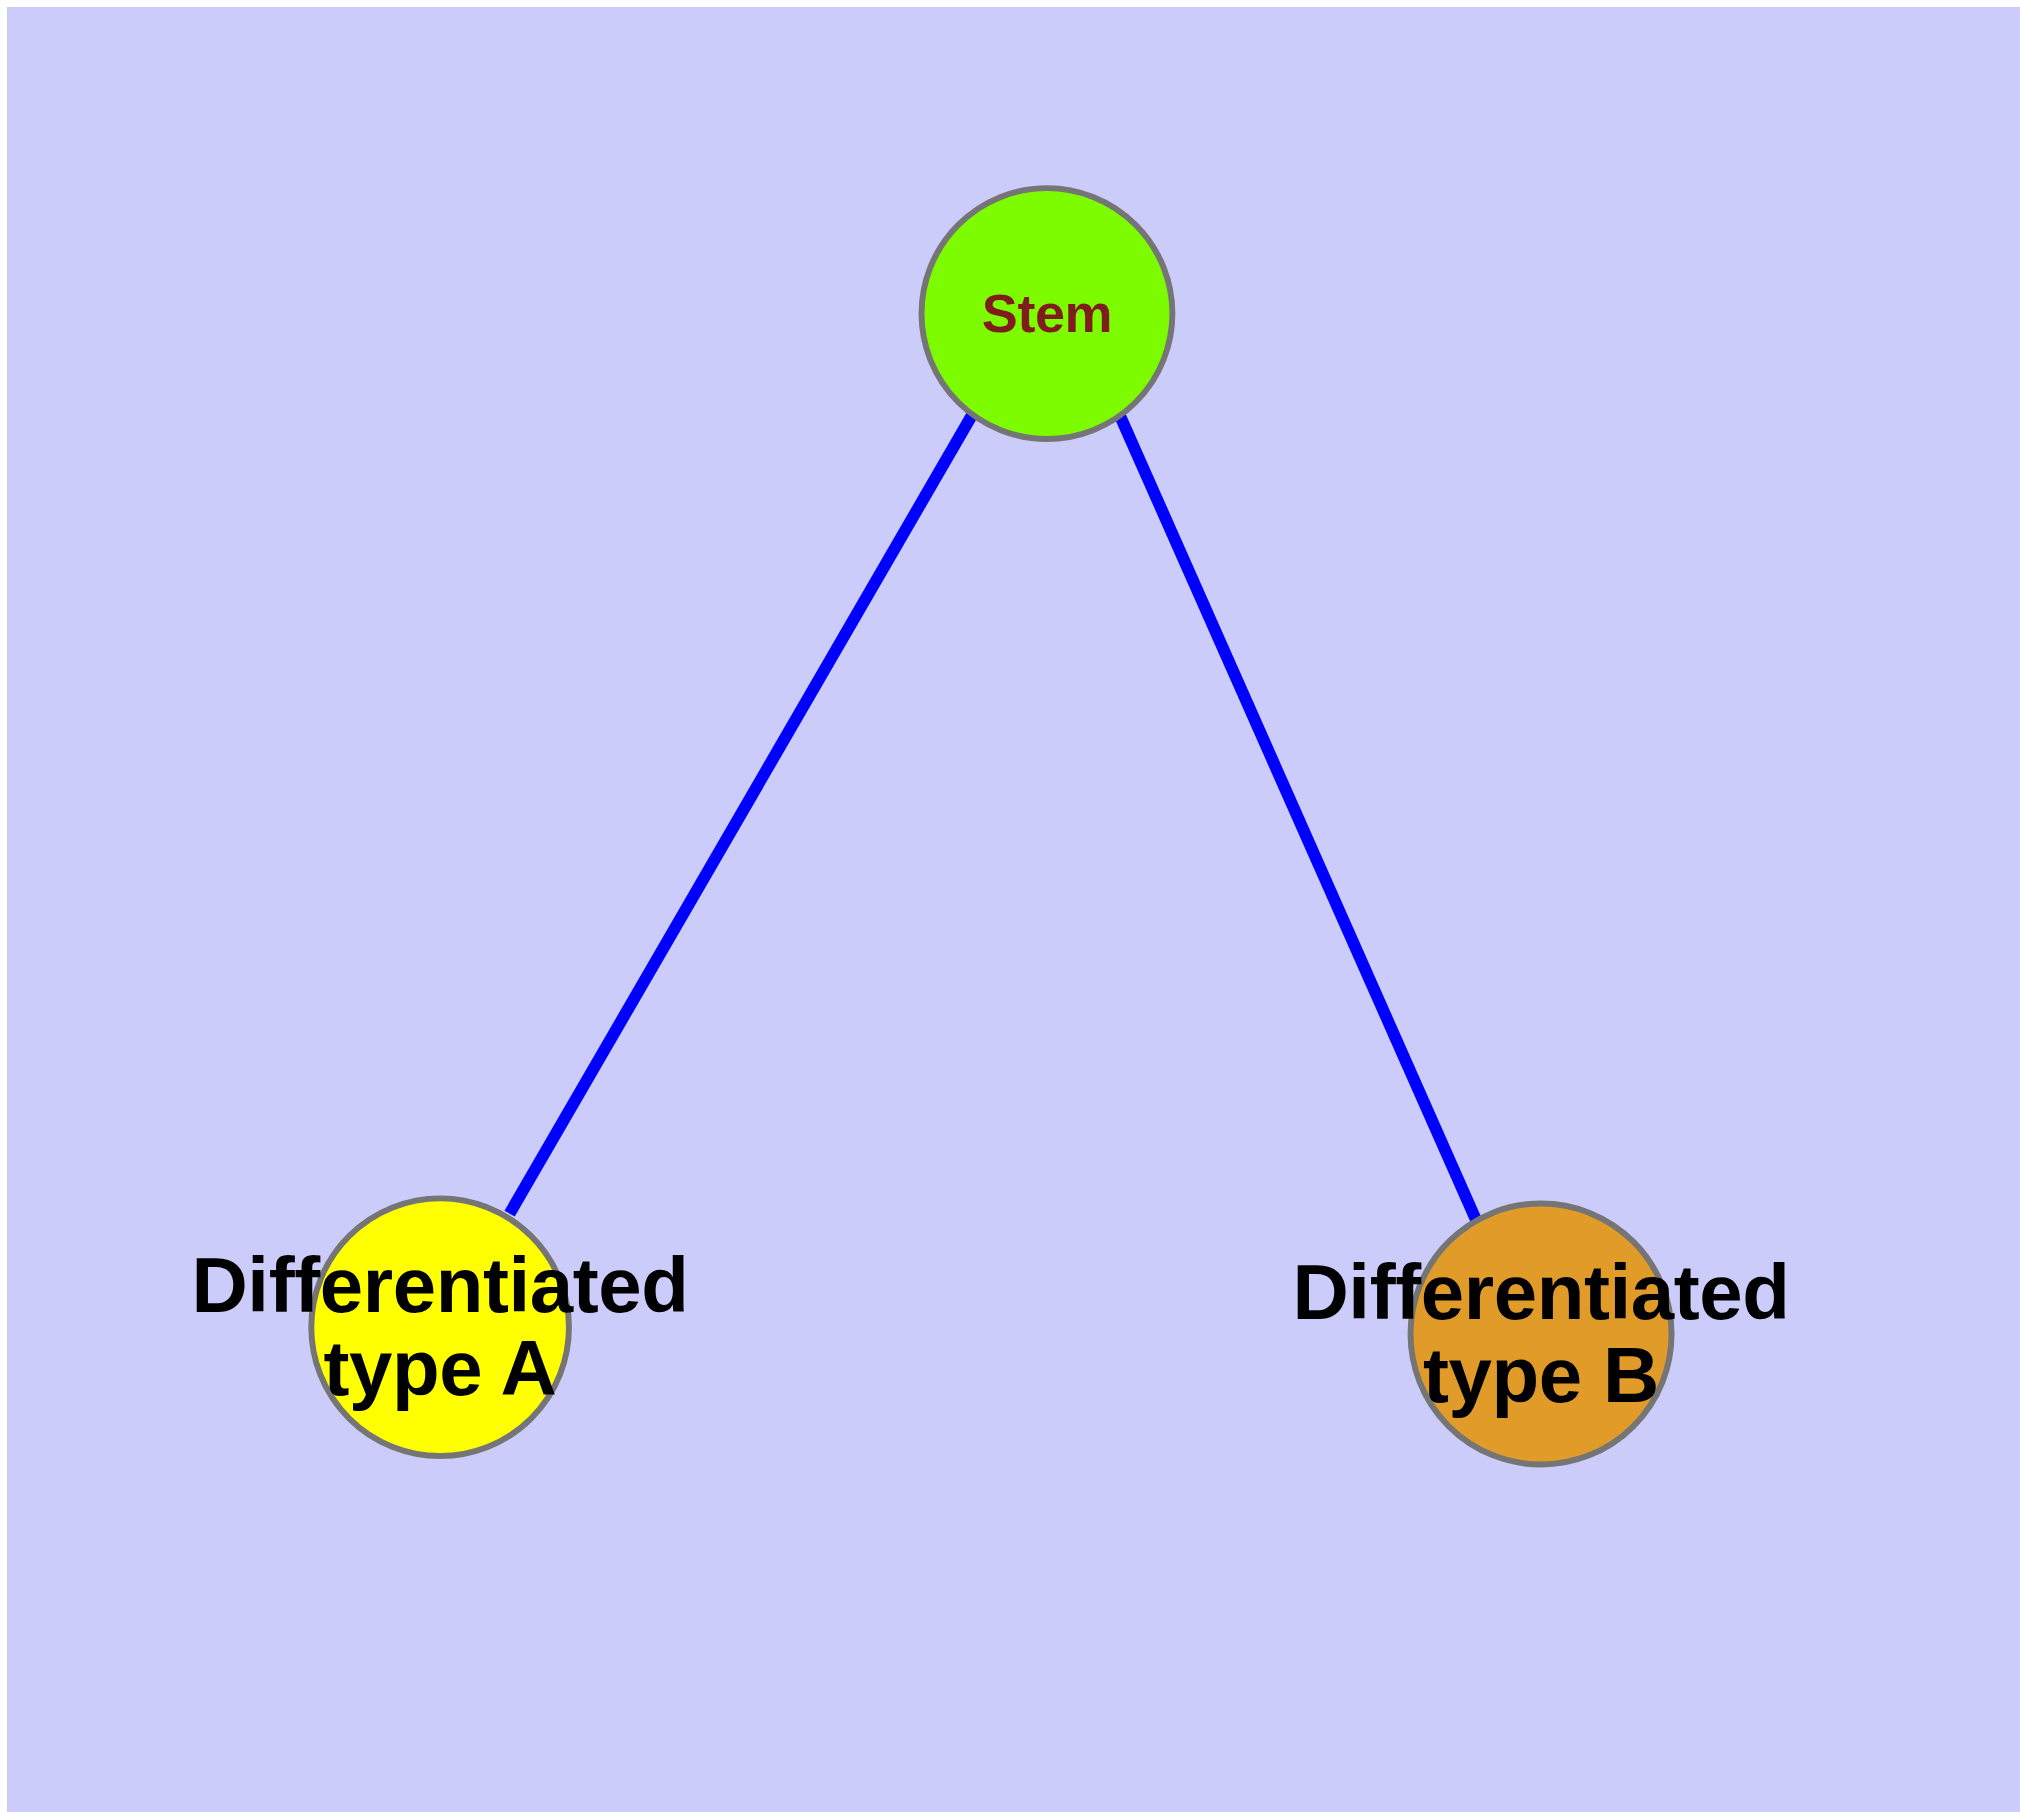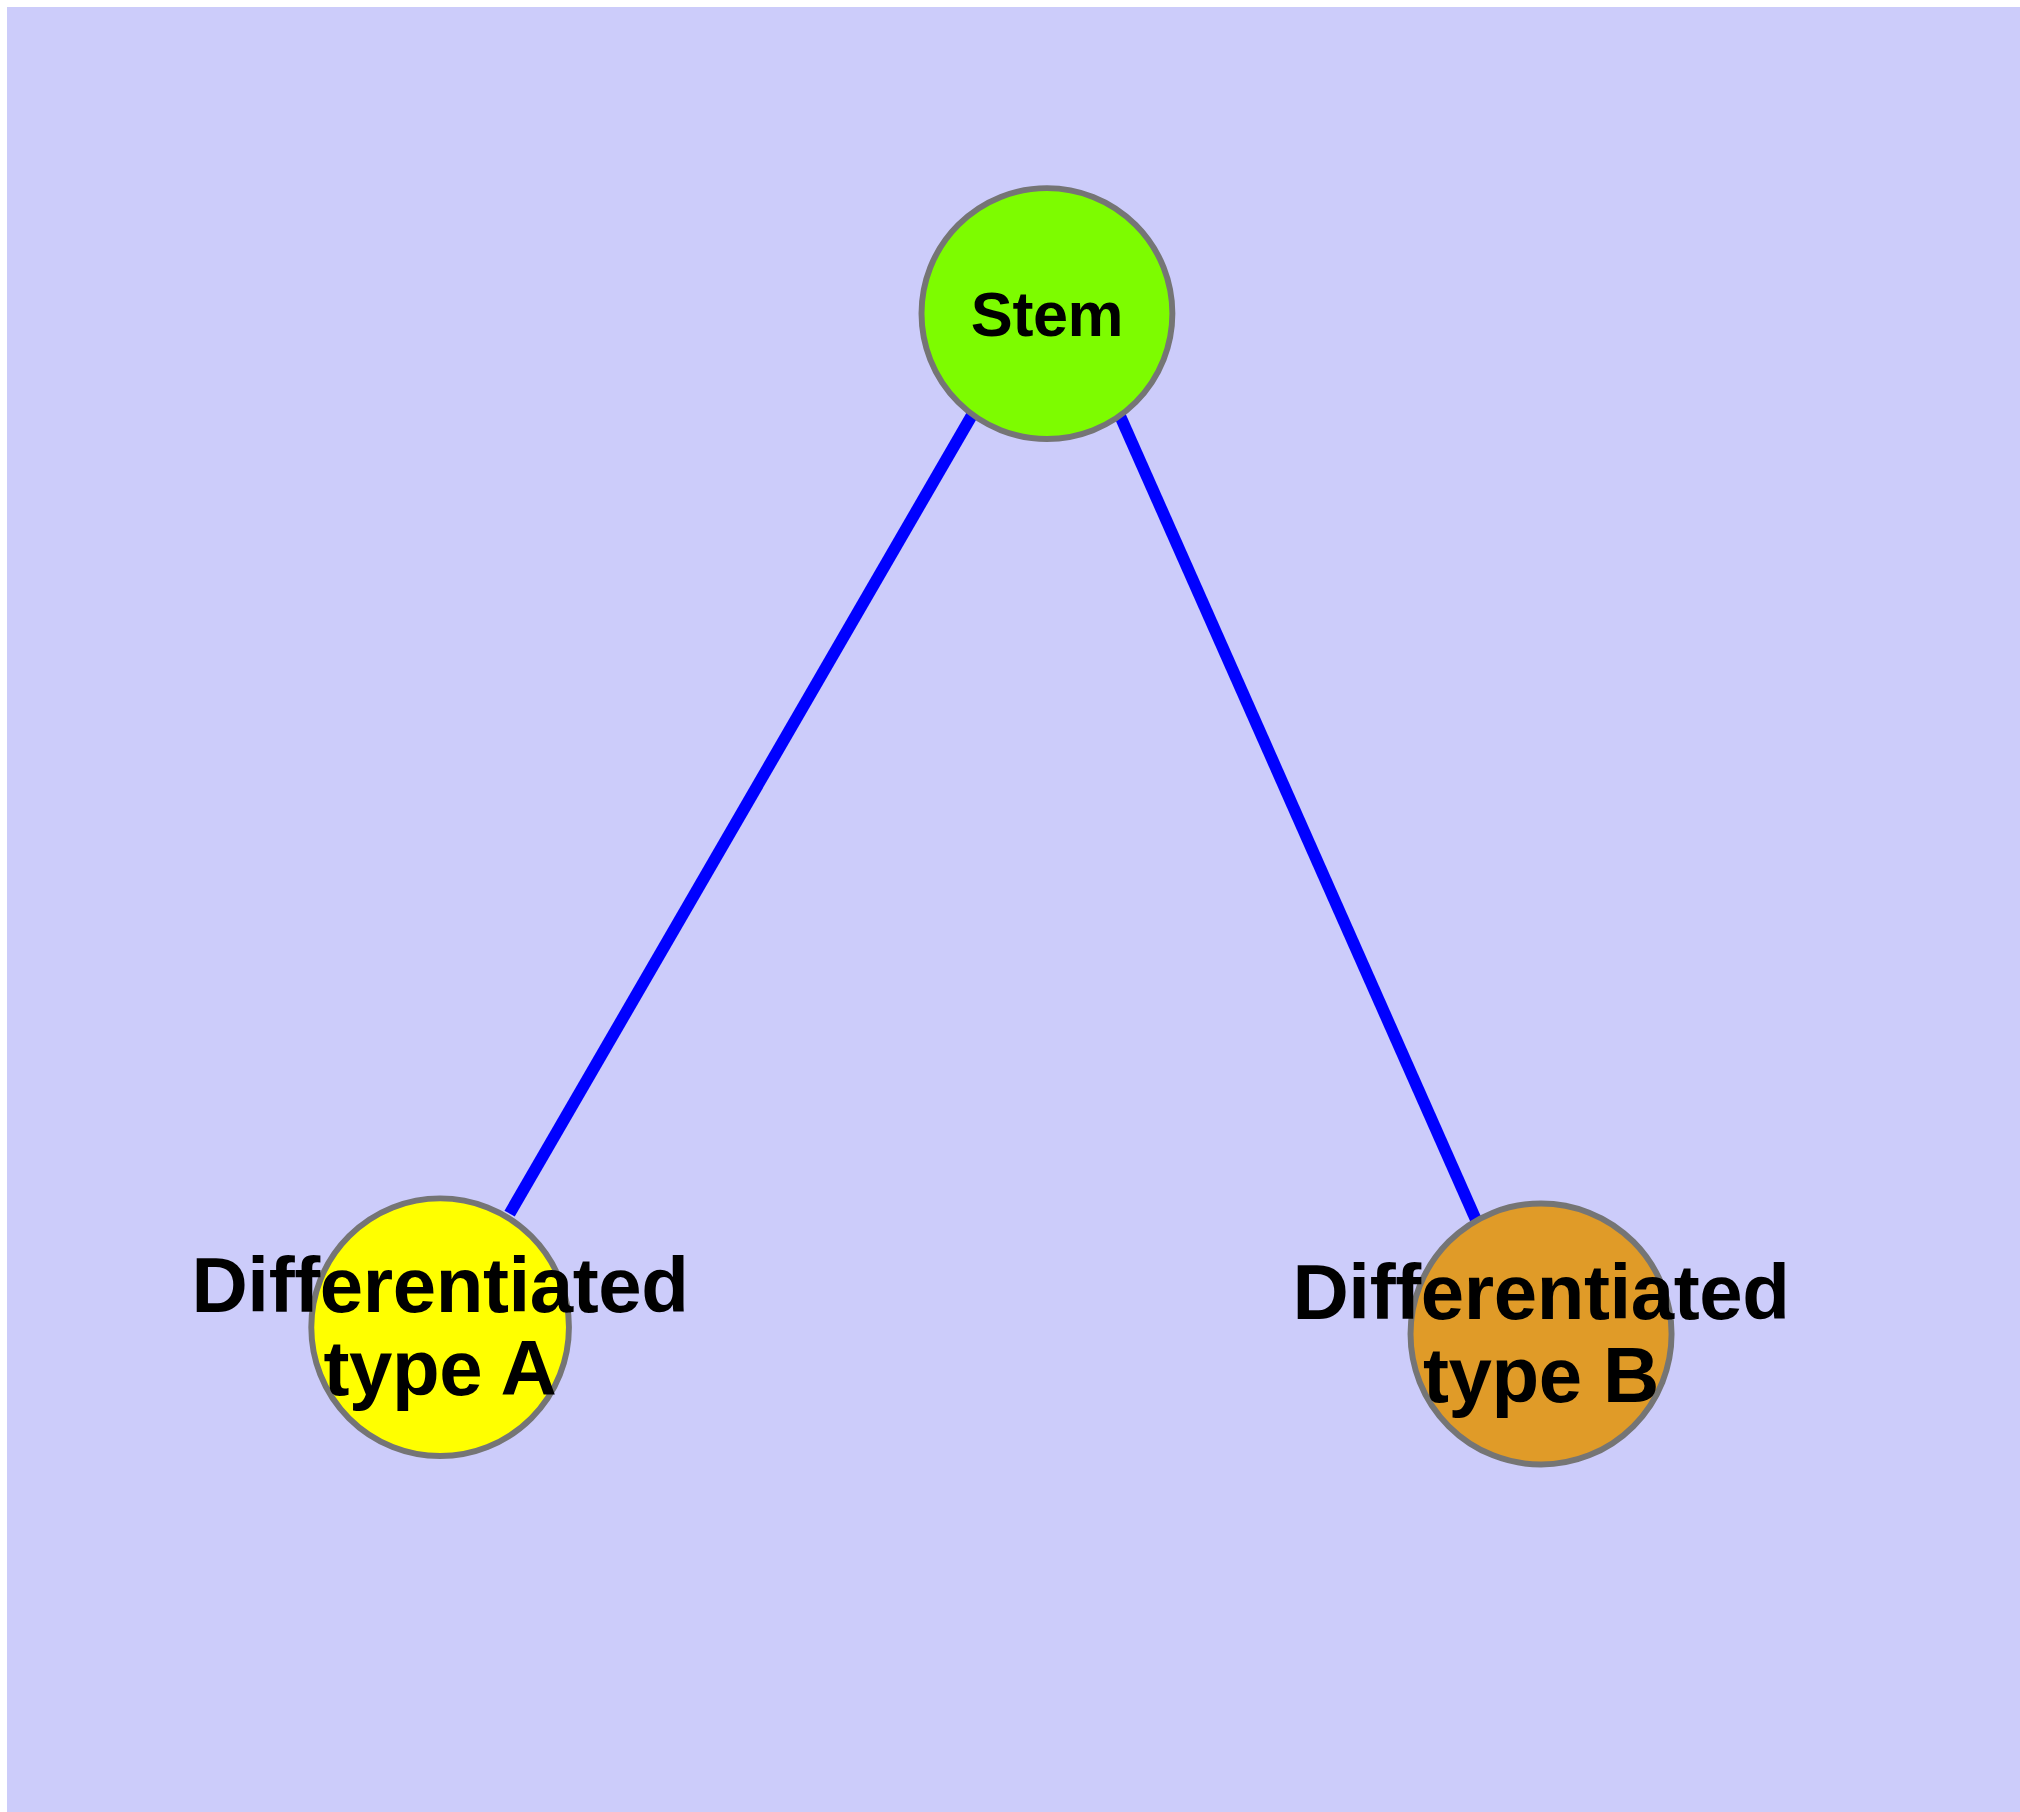--- a/index.html
+++ b/index.html
@@ -65,19 +65,19 @@
       <line class="edge-line" x1="1147" y1="489" x2="601" y2="1432" style="stroke: rgb(0, 0, 255); stroke-width: 14;"></line>
       <line class="edge-line" x1="1321" y1="490" x2="1742" y2="1441" style="stroke: rgb(0, 0, 255); stroke-width: 14;"></line>
     </g>
     <g>
       <circle class="node-circle" cx="1235" cy="370" r="148" fill="#7dfc00" style="stroke: rgb(117, 117, 117); stroke-width: 7;"></circle>
       <circle class="node-circle" cx="519" cy="1566" r="152" fill="#ffff00" style="stroke: rgb(117, 117, 117); stroke-width: 7;"></circle>
       <circle class="node-circle" cx="1818" cy="1574" r="154" fill="#e09b28" style="stroke: rgb(117, 117, 117); stroke-width: 7;"></circle>
     </g>
   </svg>
 
-  <div class="node-label" style="left: 1047px; top: 314px; color: #000000; font-size: 63px;">Stem</div>
+  <div class="node-label" style="left: 1047px; top: 314px; color: #7f1d1d; font-size: 54px;">Stem</div>
   <div class="node-label" style="left: 440px; top: 1327px; color: rgb(0, 0, 0); font-size: 78px;">Differentiated
 type A</div>
   <div class="node-label" style="left: 1541px; top: 1334px; color: rgb(0, 0, 0); font-size: 78px;">Differentiated
 type B</div>
 </div>
 
 
 </body></html>

